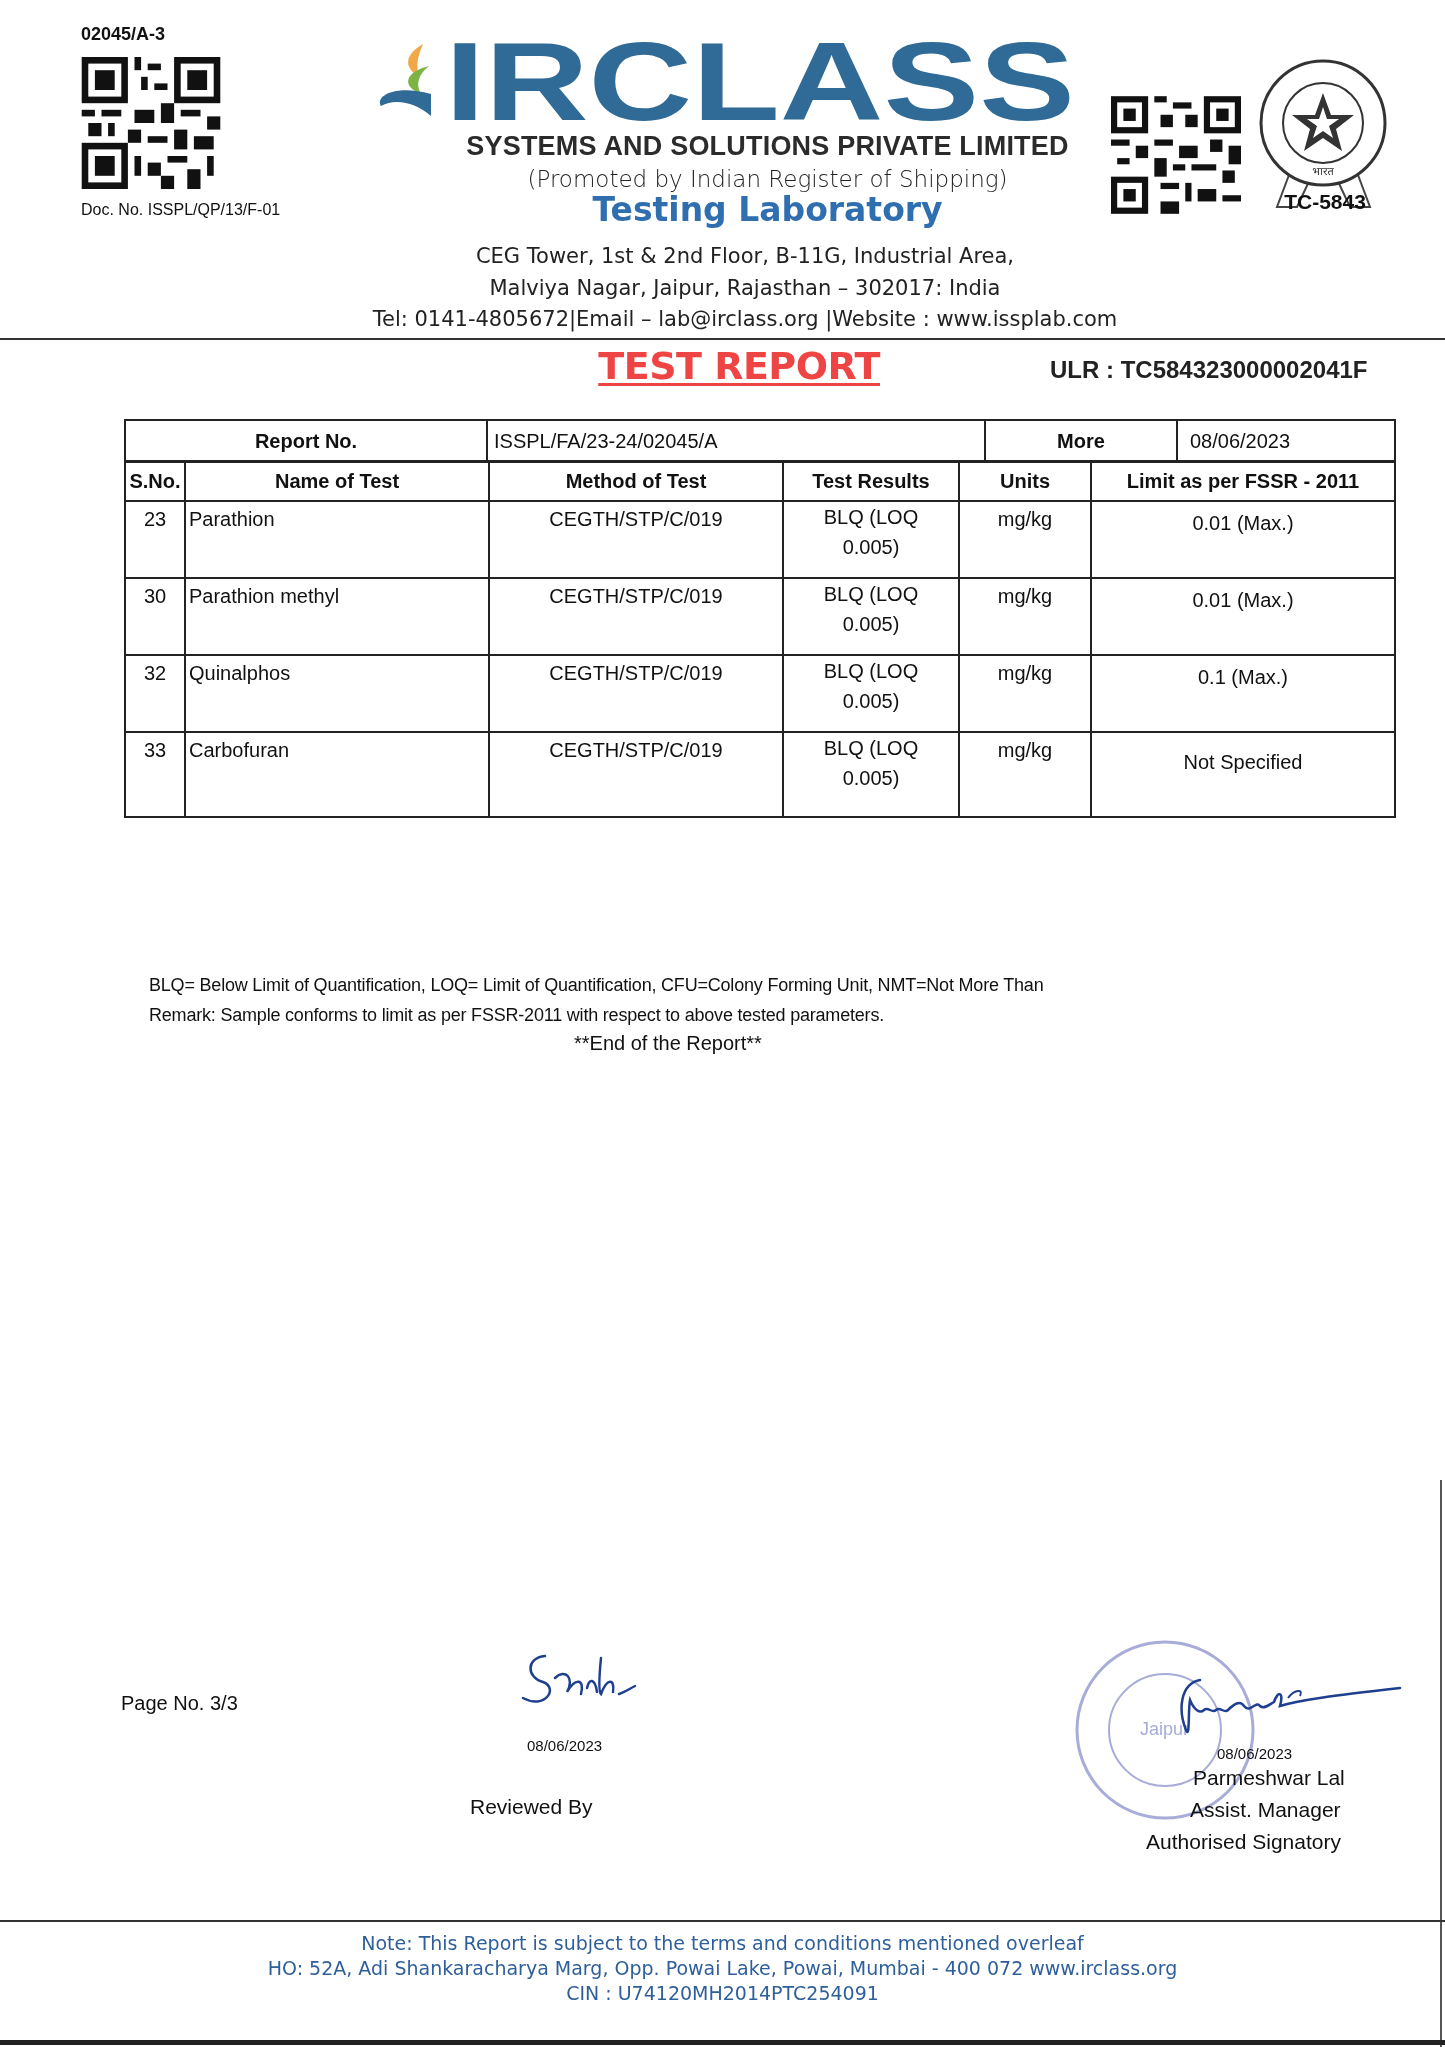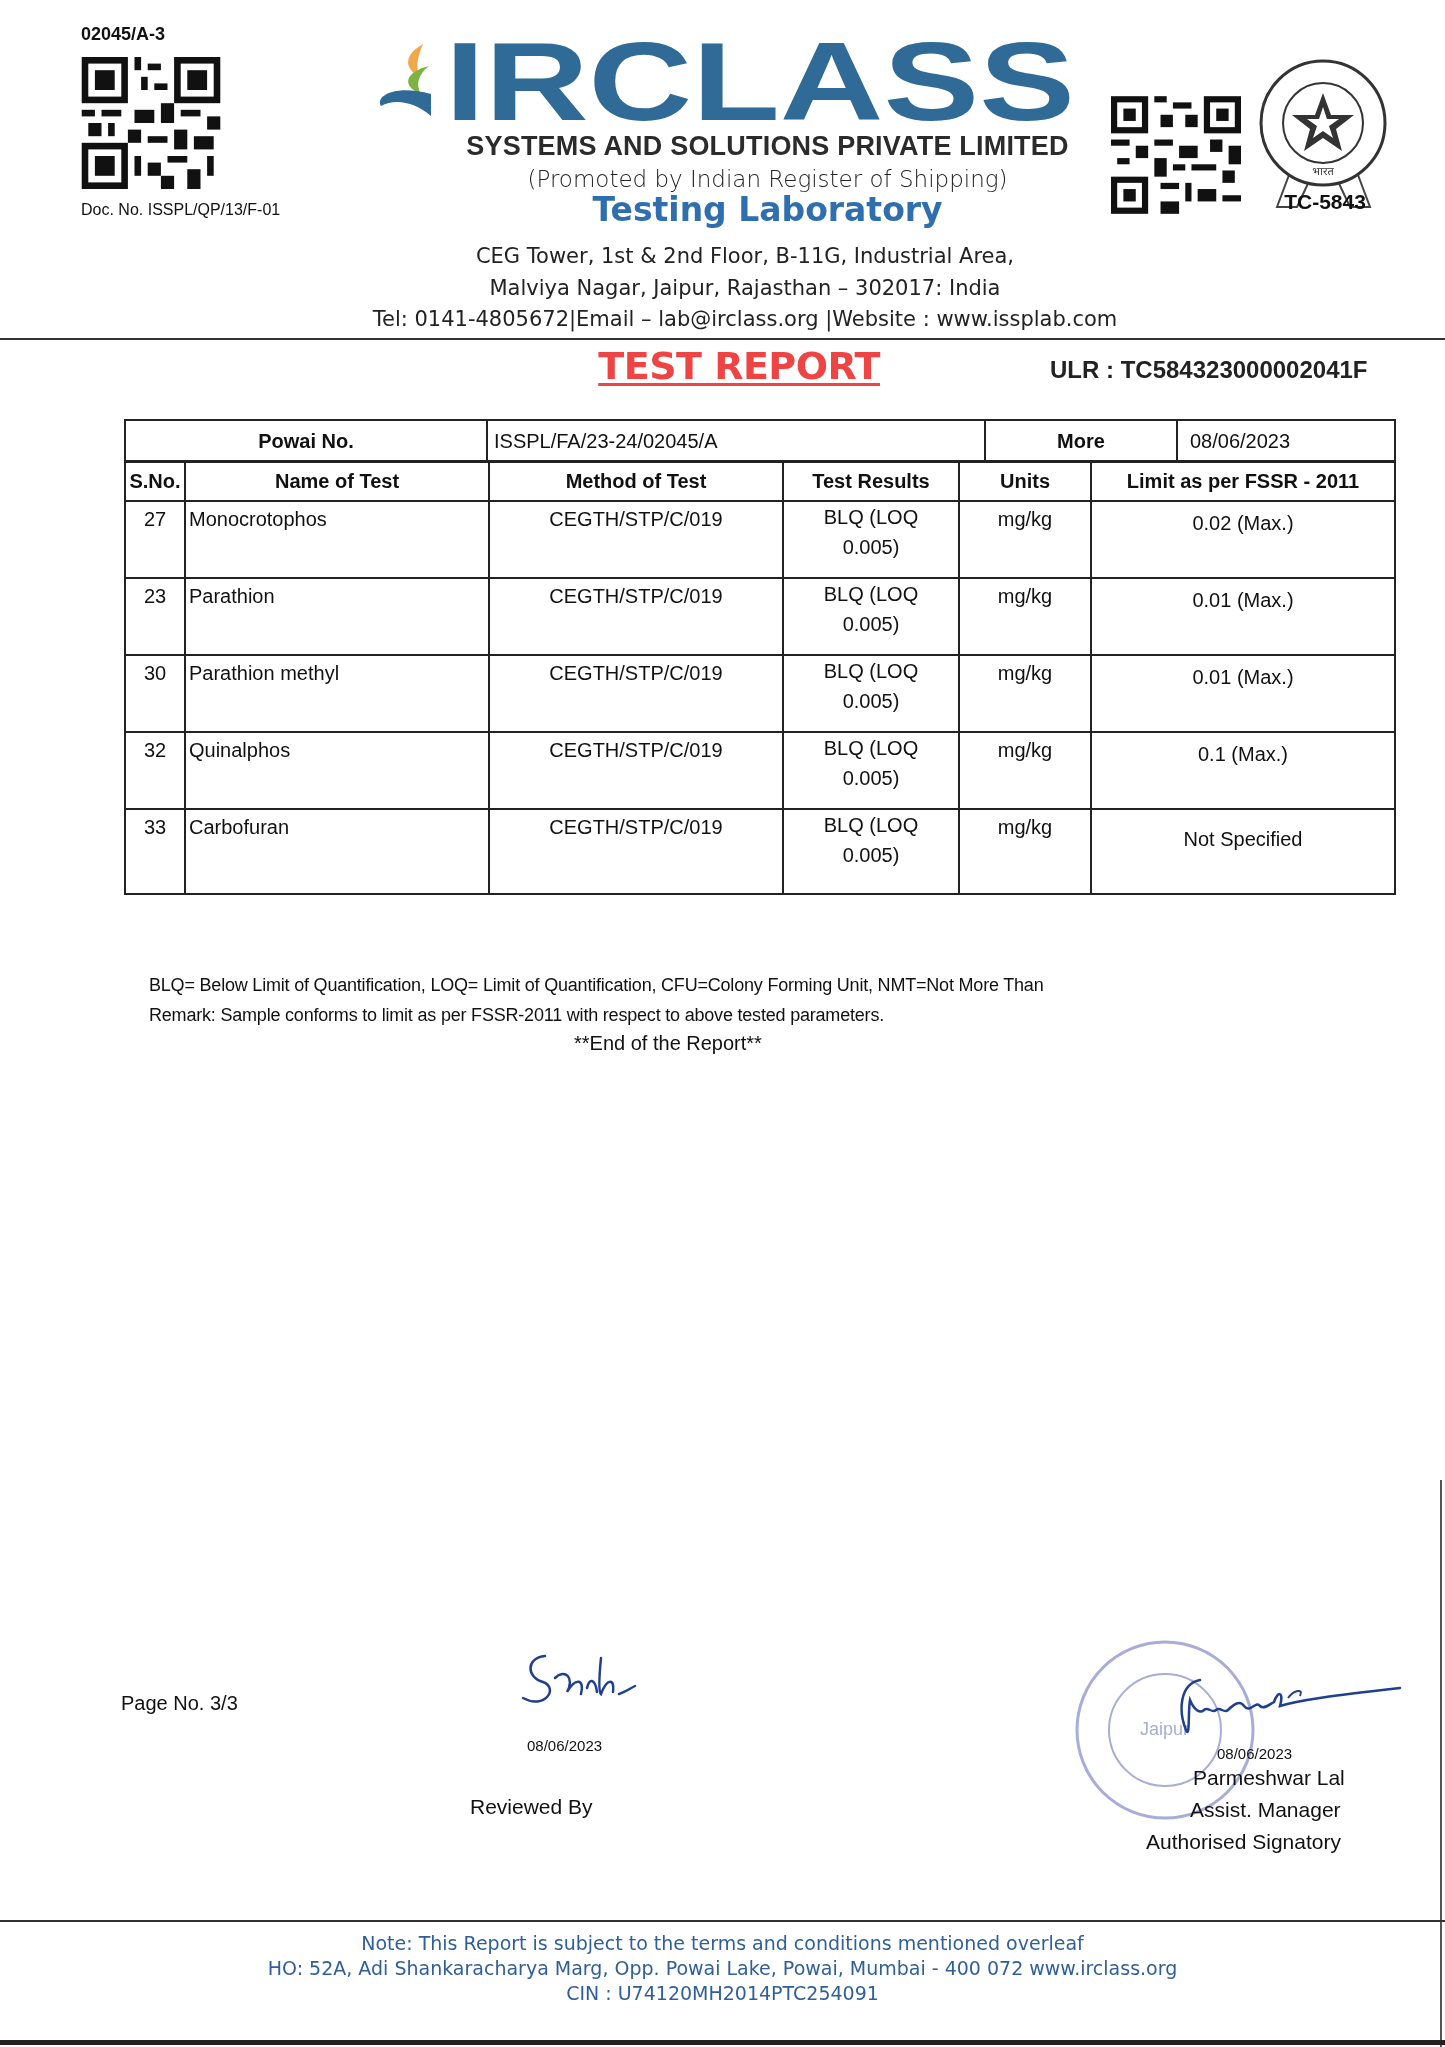--- a/index.html
+++ b/index.html
@@ -157,51 +157,40 @@
 <div class="abs tc">TC-5843</div>
 
 <div class="abs rule-top"></div>
 
 <div class="abs title">TEST REPORT</div>
 <div class="abs ulr">ULR : TC584323000002041F</div>
 
 <table class="abs hdr-table">
   <tbody>
       <tr>
-    <td class="c" style="width:360px;font-weight:bold;">Powai No.</td>
+    <td class="c" style="width:360px;font-weight:bold;">Report No.</td>
     <td class="l" style="width:490px;padding-left:6px;">ISSPL/FA/23-24/02045/A</td>
     <td class="c" style="width:190px;font-weight:bold;">More</td>
     <td class="l" style="padding-left:12px;">08/06/2023</td>
   </tr>
 </tbody>
   </table>
 
 <table class="abs main-table">
   <thead>
     <tr>
       <th style="width:58px;">S.No.</th>
       <th style="width:302px;">Name of Test</th>
       <th style="width:292px;">Method of Test</th>
       <th style="width:174px;">Test Results</th>
       <th style="width:130px;">Units</th>
       <th>Limit as per FSSR - 2011</th>
     </tr>
   </thead>
   <tbody id="rows">
-  <tr>
-    <td class="c">27</td>
-    <td class="l">Monocrotophos</td>
-    <td class="c">CEGTH/STP/C/019</td>
-    <td class="c" style="line-height:30px;padding-top:0;">
-      <div>BLQ (LOQ</div>
-      <div>0.005)</div>
-    </td>
-    <td class="c">mg/kg</td>
-    <td class="c" style="padding-top:10px;">0.02 (Max.)</td>
-  </tr>
 
 
   <tr>
     <td class="c">23</td>
     <td class="l">Parathion</td>
     <td class="c">CEGTH/STP/C/019</td>
     <td class="c" style="line-height:30px;padding-top:0;">
       <div>BLQ (LOQ</div>
       <div>0.005)</div>
     </td>

